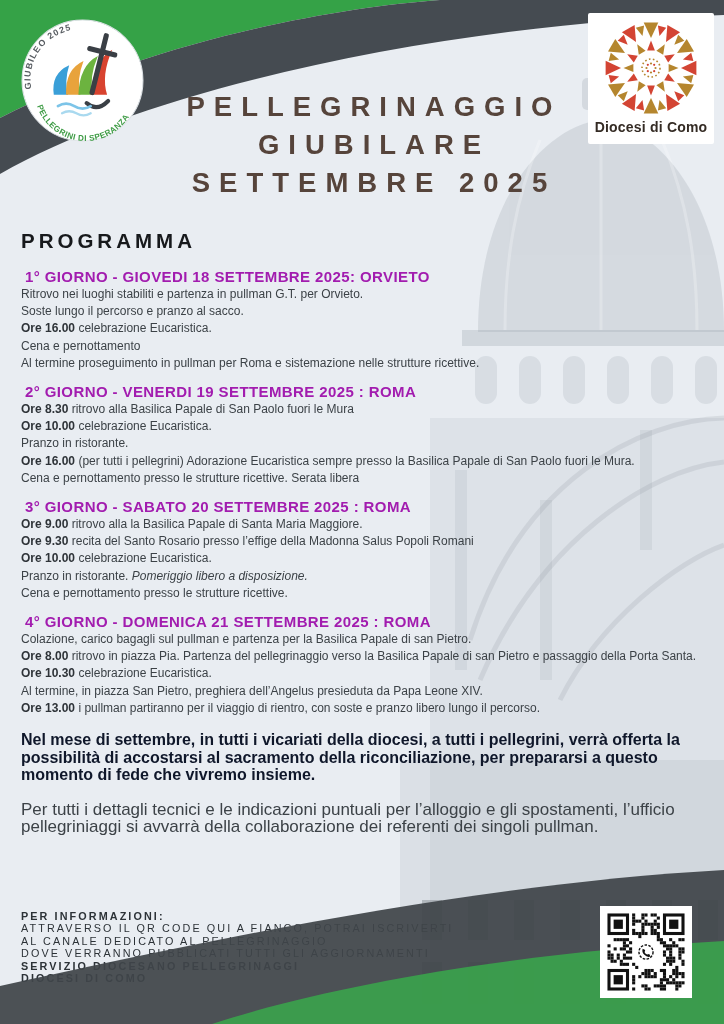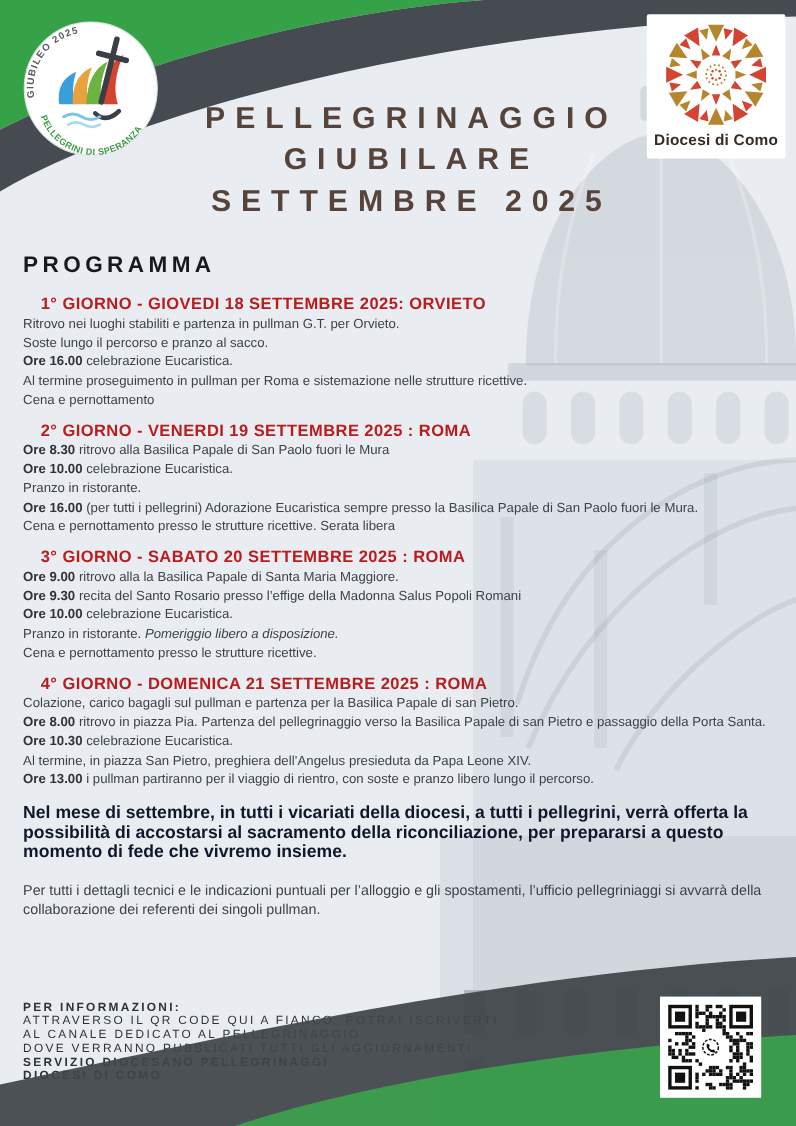--- a/index.html
+++ b/index.html
@@ -21,31 +21,31 @@
   #title-block{
     left:84px;top:88px;width:580px;text-align:center;
     font-weight:bold;font-size:27.5px;line-height:38px;letter-spacing:9px;
   }
   
   #program{left:21px;top:229px;width:679px;}
   #program h2{
     margin:0 0 15px 0;font-size:20.5px;letter-spacing:4px;font-weight:bold;color:#17191c;
   }
   #program h3{
-    margin:0 0 1px 16px;font-size:15px;letter-spacing:0.4px;font-weight:bold;color:#b91c1c;
+    margin:0 0 1px 4px;font-size:15px;letter-spacing:0.4px;font-weight:bold;color:#a21caf;
   }
   .section{margin:0 0 11px 0;}
   .line{margin:0;font-size:12px;line-height:17.2px;color:#3c4247;}
   .b{font-weight:bold;color:#2e3338;}
   .i{font-style:italic;}
   .closing-bold{
     margin:14px 0 0 0;font-size:16px;line-height:17.5px;
     font-weight:bold;color:#0f172a;
   }
-  .closing-info{margin:17px 0 0 0;font-size:13px;line-height:17.5px;color:#3c4247;}
+  .closing-info{margin:17px 0 0 0;font-size:17px;line-height:17.5px;color:#3c4247;}
 
   
   #footer-info{left:21px;top:910px;width:520px;color:#2c3237;
     font-size:10.8px;line-height:12.4px;letter-spacing:2.1px;}
   #footer-info .f-line{white-space:nowrap;}
   #footer-info .f-bold{font-weight:bold;}
 
   
   #jubilee-logo{left:21px;top:19px;width:123px;height:123px;}
   #diocese-logo{
@@ -219,22 +219,22 @@
   </div>
 
   <div id="program" class="abs">
     <h2>PROGRAMMA</h2>
     <div id="sections">
         <div class="section">
           <h3>1° GIORNO - GIOVEDI 18 SETTEMBRE 2025: ORVIETO</h3>
           <p class="line"><span>Ritrovo nei luoghi stabiliti e partenza in pullman G.T. per Orvieto.</span></p>
           <p class="line"><span>Soste lungo il percorso e pranzo al sacco.</span></p>
           <p class="line"><span class="b">Ore 16.00</span><span> celebrazione Eucaristica.</span></p>
+          <p class="line"><span>Cena e pernottamento</span></p>
           <p class="line"><span>Al termine proseguimento in pullman per Roma e sistemazione nelle strutture ricettive.</span></p>
-          <p class="line"><span>Cena e pernottamento</span></p>
         </div>
         <div class="section">
           <h3>2° GIORNO - VENERDI 19 SETTEMBRE 2025 : ROMA</h3>
           <p class="line"><span class="b">Ore 8.30</span><span> ritrovo alla Basilica Papale di San Paolo fuori le Mura</span></p>
           <p class="line"><span class="b">Ore 10.00</span><span> celebrazione Eucaristica.</span></p>
           <p class="line"><span>Pranzo in ristorante.</span></p>
           <p class="line"><span class="b">Ore 16.00</span><span> (per tutti i pellegrini) Adorazione Eucaristica sempre presso la Basilica Papale di San Paolo fuori le Mura.</span></p>
           <p class="line"><span>Cena e pernottamento presso le strutture ricettive. Serata libera</span></p>
         </div>
         <div class="section">

